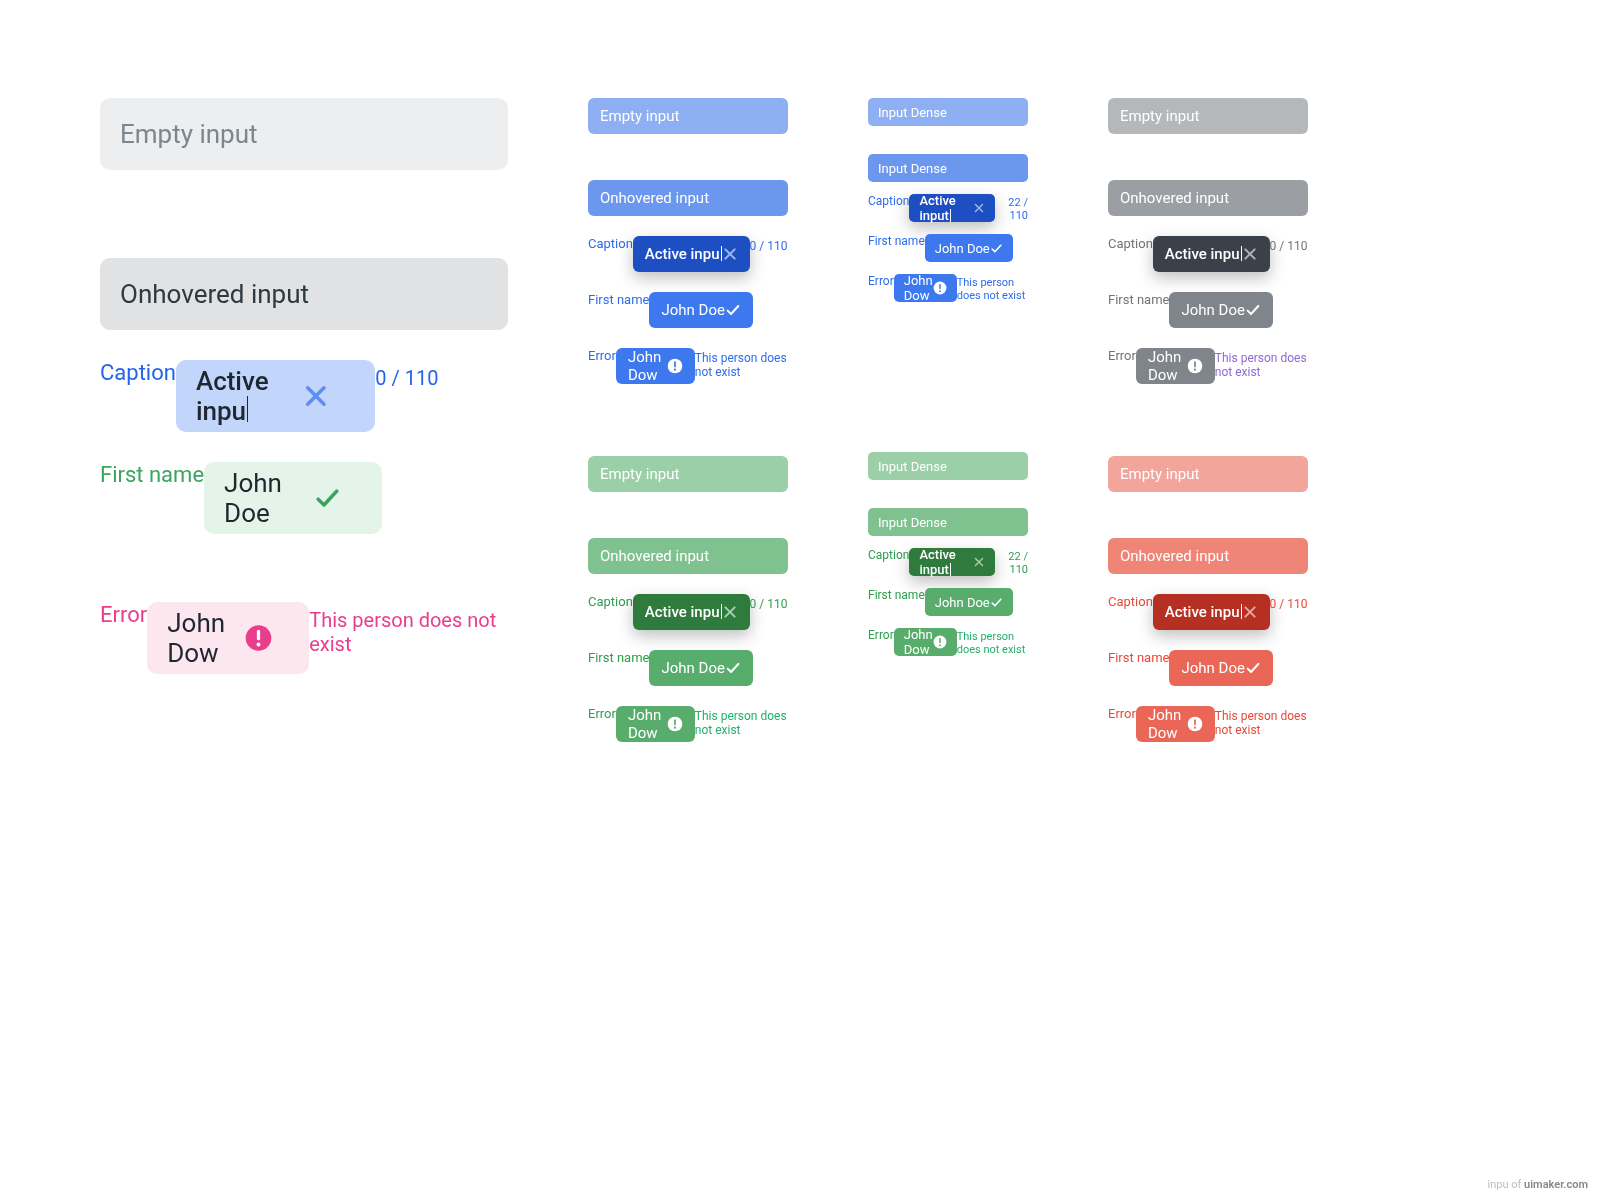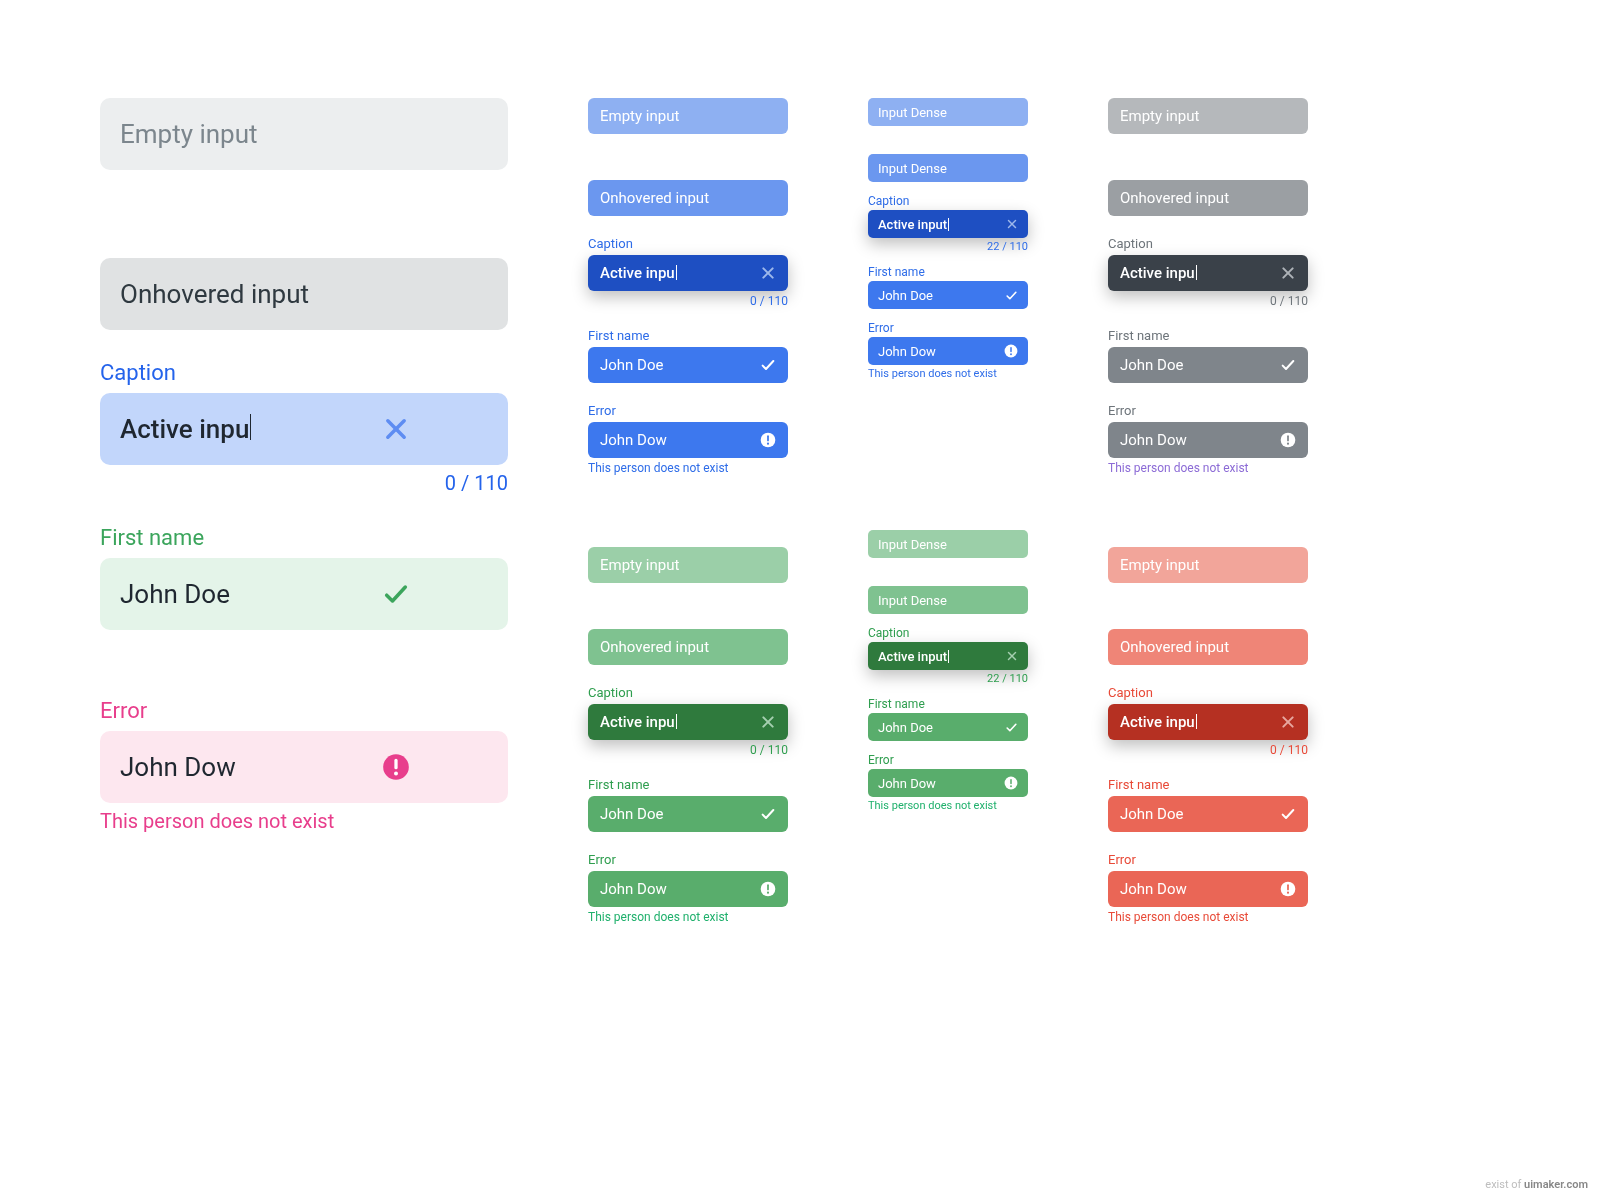--- a/index.html
+++ b/index.html
@@ -11,21 +11,21 @@
     }
     .layout {
       display: flex;
       gap: 80px;
       align-items: flex-start;
     }
     .col-large { width: 408px; display: flex; flex-direction: column; gap: 30px; }
     .col-mid   { width: 200px; display: flex; flex-direction: column; }
     .col-dense { width: 160px; display: flex; flex-direction: column; }
 
-    .cluster     { display: flex; flex-direction: column; }
+    .cluster     { display: flex; flex-direction: row; }
     .cluster-gap { display: flex; flex-direction: column; gap: 20px; }
 
     
     .lg-caption { font-size: 22px; margin-bottom: 8px; }
     .lg-input {
       height: 72px; border-radius: 10px; display: flex; align-items: center;
       padding: 0 20px; font-size: 26px; justify-content: space-between;
     }
     .lg-input span { flex: 1; }
     .lg-counter { font-size: 20px; text-align: right; margin-top: 6px; }
@@ -420,14 +420,14 @@
             </span>
         </div>
         <div class="md-helper" style="color:#e84a38;">This person does not exist</div>
       </div>
     </div>
   </div>
 
 </div>
 
 <div class="watermark">
-  <span>exist of </span><b>uimaker.com</b>
+  <span>inpu of </span><b>uimaker.com</b>
 </div>
 
 </body></html>

